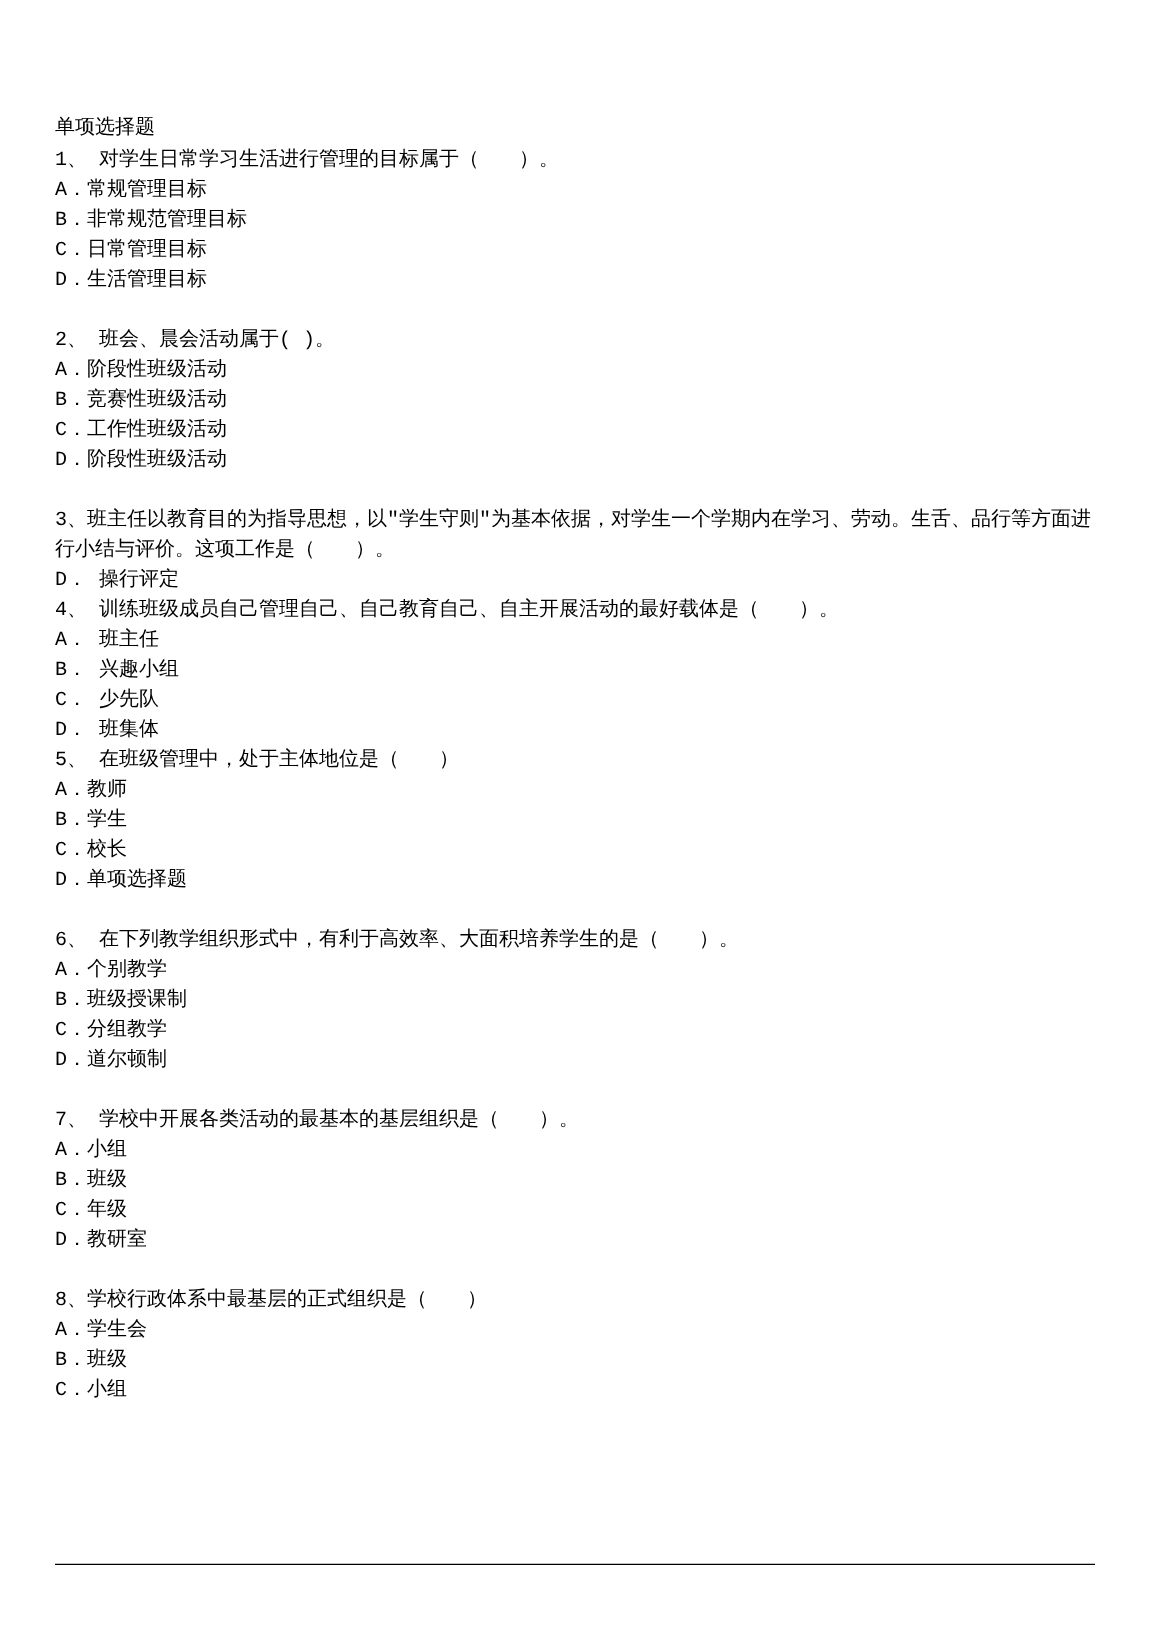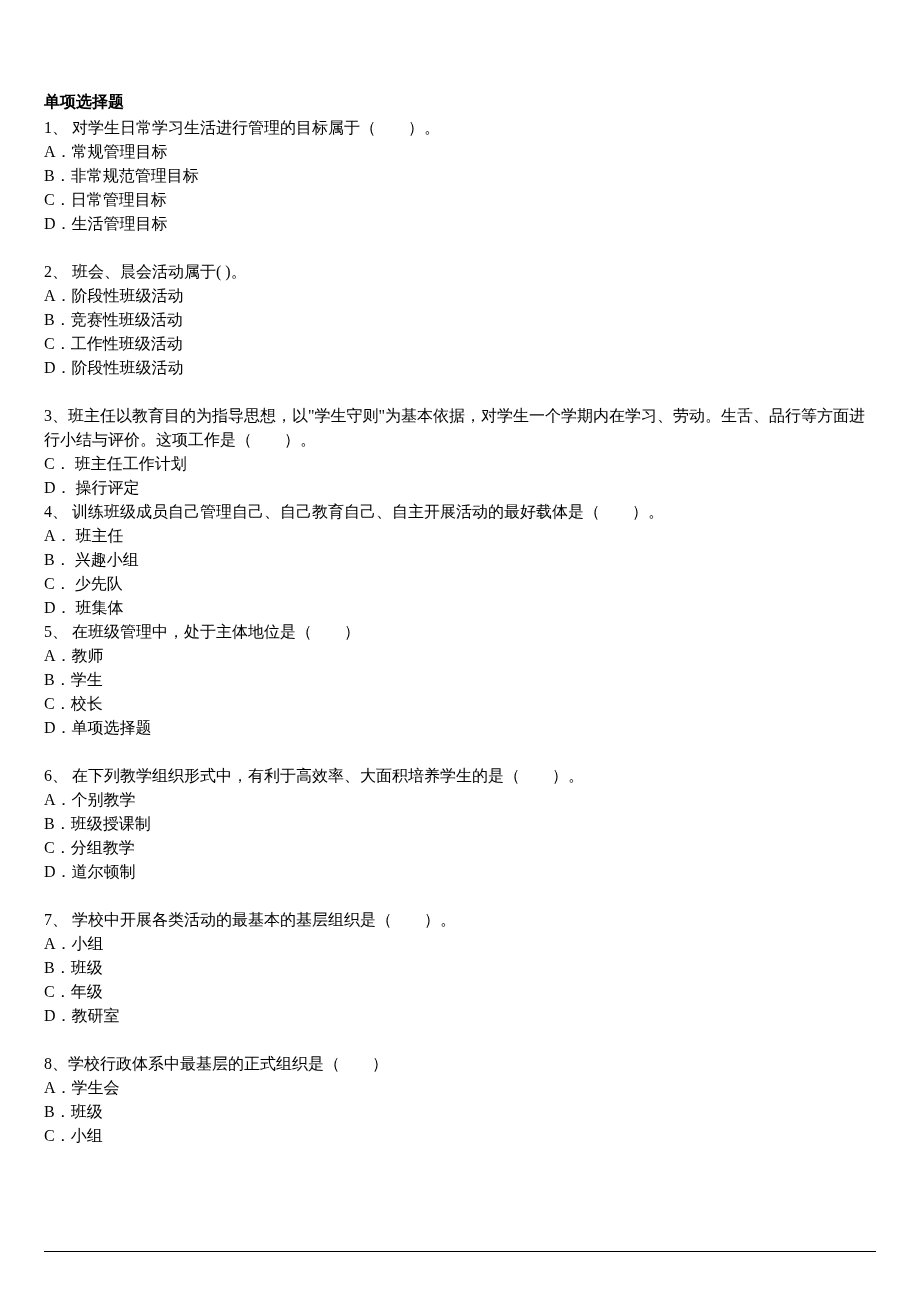--- a/index.html
+++ b/index.html
@@ -12,25 +12,26 @@
       background: #ffffff;
       width: 920px;
       min-height: 1302px;
       padding: 90px 44px 40px 44px;
       font-size: 16px;
       line-height: 1.5;
       color: #000;
       position: relative;
     }
     .title {
-      font-weight: bold;
+      font-weight: normal;
       margin-bottom: 2px;
     }
     .question-block {
       margin-bottom: 24px;
+      font-family: Liberation Mono, monospace;
     }
     .question-stem {
       margin-bottom: 0px;
     }
     .option {
       margin-bottom: 0px;
     }
     .no-gap {
       margin-bottom: 0px;
     }
@@ -58,21 +59,20 @@
 <div class="question-block">
   <div class="question-stem">2、 班会、晨会活动属于( )。</div>
   <div class="option">A．阶段性班级活动</div>
   <div class="option">B．竞赛性班级活动</div>
   <div class="option">C．工作性班级活动</div>
   <div class="option">D．阶段性班级活动</div>
 </div>
 
 <div class="question-block no-gap">
   <div class="question-stem">3、班主任以教育目的为指导思想，以"学生守则"为基本依据，对学生一个学期内在学习、劳动。生舌、品行等方面进行小结与评价。这项工作是（　　）。</div>
-  <div class="option">C．  班主任工作计划</div>
   <div class="option">D．  操行评定</div>
 </div>
 
 <div class="question-block no-gap">
   <div class="question-stem">4、 训练班级成员自己管理自己、自己教育自己、自主开展活动的最好载体是（　　）。</div>
   <div class="option">A．  班主任</div>
   <div class="option">B．  兴趣小组</div>
   <div class="option">C．  少先队</div>
   <div class="option">D．  班集体</div>
 </div>

